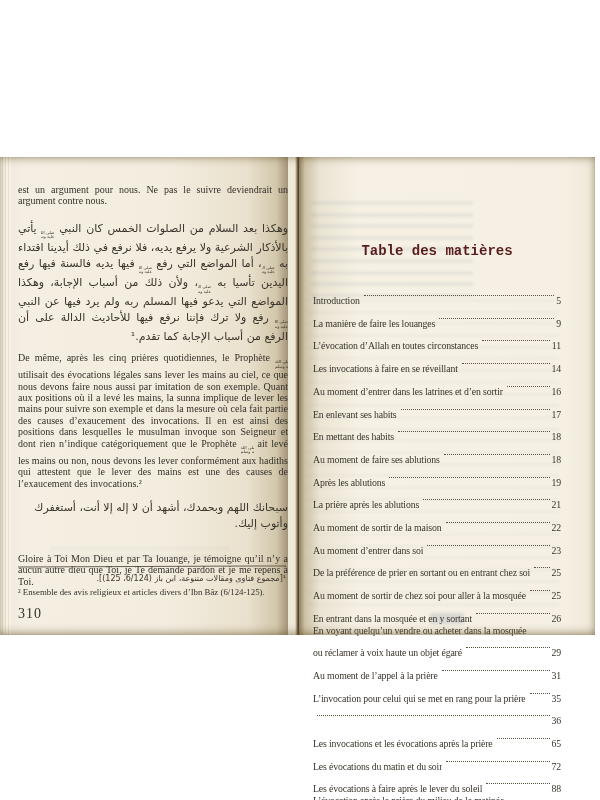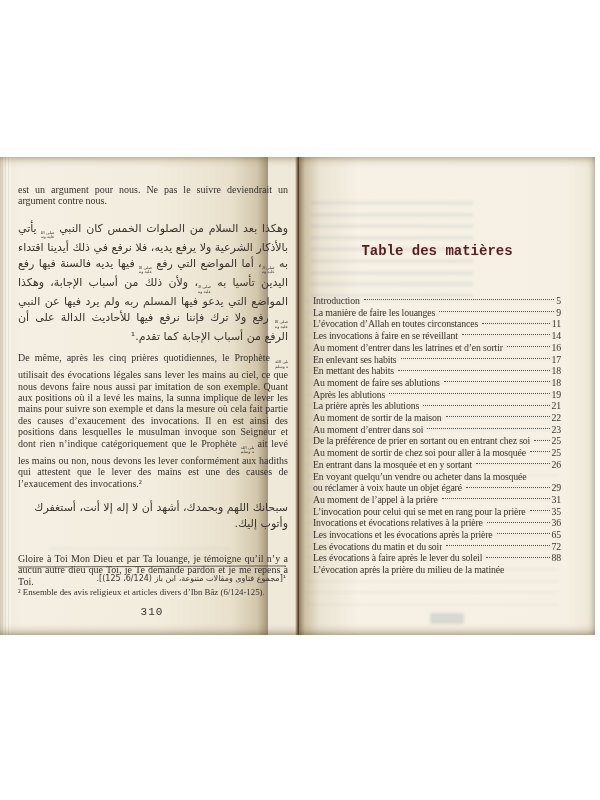--- a/index.html
+++ b/index.html
@@ -9,20 +9,21 @@
   }
   
   .book-photo {
     position:absolute; left:0; top:157px; width:595px; height:478px;
     background:#efe9da;
   }
   .page { position:absolute; top:0; height:100%; color:#35302a; }
   .page-left {
     left:0; width:268px;
     background:linear-gradient(90deg,#eee8d8 0%,#f4efe2 8%,#f3eddf 58%,#e9e1cd 86%,#d2c7ab 96%,#a3947a 100%);
+    padding-left:20px;
   }
   .page-right {
     left:299px; right:0;
     background:linear-gradient(90deg,#8f8162 0%,#cdc2a6 2%,#ebe4d3 7%,#f6f1e4 20%,#f5f0e3 90%,#eee8d8 100%);
   }
   .fore-edge-left {
     position:absolute; left:0; top:0; bottom:0; width:11px;
     background:repeating-linear-gradient(90deg,#f7f3e8 0 2px,#e4ddc9 2px 3px);
     opacity:.85;
   }
@@ -59,41 +60,41 @@
   .fn-ar {
     position:absolute; left:18px; top:417px; width:268px; direction:rtl;
     font-family:"DejaVu Sans", sans-serif; font-size:8px; line-height:10px;
     color:#3a342c; text-align:right;
   }
   .fn-fr {
     position:absolute; left:18px; top:430px; width:268px;
     font-size:8.8px; line-height:10px; color:#35302a;
   }
   .pageno {
-    position:absolute; left:18px; top:449px; width:268px; text-align:center;
-    font-size:11px; letter-spacing:1px; color:#35302a;font-family:Liberation Mono, monospace;
+    position:absolute; left:18px; top:449px; width:268px; text-align:left;
+    font-size:14px; letter-spacing:1px; color:#35302a;
   }
   
   .saw {
     display:inline-flex; flex-direction:column; vertical-align:-2px;
     width:13px; text-align:center; font-family:"DejaVu Sans",sans-serif;
     overflow:hidden; max-height:11px;
   }
   .saw i { display:block; font-style:normal; font-size:4.2px; line-height:4.6px; white-space:nowrap; }
   
   .rp-inner { position:absolute; left:14px; right:34px; top:0; bottom:0; }
   .toc-title {
     margin:86px 0 0 0; text-align:center;
     font-family:Liberation Mono, monospace; font-weight:700;
     font-size:14px; line-height:17px; color:#5a1d1d;
   }
   .toc-list { margin-top:35px; color:#39342b; }
   .toc-entry { font-size:9.8px; line-height:11.7px; letter-spacing:-.15px; }
   .toc-cont { white-space:nowrap; overflow:hidden; }
-  .toc-row { display:flex; align-items:center; }
+  .toc-row { display:flex; align-items:flex-start;margin-top:11px; }
   .toc-row .lbl { flex:0 1 auto; min-width:0; white-space:nowrap; overflow:hidden; }
   .toc-row .dots { flex:1 1 0; min-width:4px; border-bottom:1px dotted #5a5342; margin:0 2px 2px 4px; }
   .toc-row .pg { flex:0 0 auto; text-align:right; }
   
   .ghost { position:absolute; pointer-events:none; filter:blur(1.1px); }
   .ghost-stripes-top {
     left:12px; top:44px; width:162px; height:96px; opacity:.75;
     background:repeating-linear-gradient(180deg,rgba(104,118,146,.13) 0 4px,rgba(104,118,146,0) 4px 11.6px);
   }
   .ghost-stripes-list {
@@ -285,21 +286,20 @@
           </div>
           <div class="toc-entry">
             <div class="toc-row">
               <span class="lbl">L’invocation pour celui qui se met en rang pour la prière</span>
               <span class="dots"></span>
               <span class="pg">35</span>
             </div>
           </div>
           <div class="toc-entry">
             <div class="toc-row">
-              <span class="lbl">Invocations et évocations relatives à la prière</span>
               <span class="dots"></span>
               <span class="pg">36</span>
             </div>
           </div>
           <div class="toc-entry">
             <div class="toc-row">
               <span class="lbl">Les invocations et les évocations après la prière</span>
               <span class="dots"></span>
               <span class="pg">65</span>
             </div>

